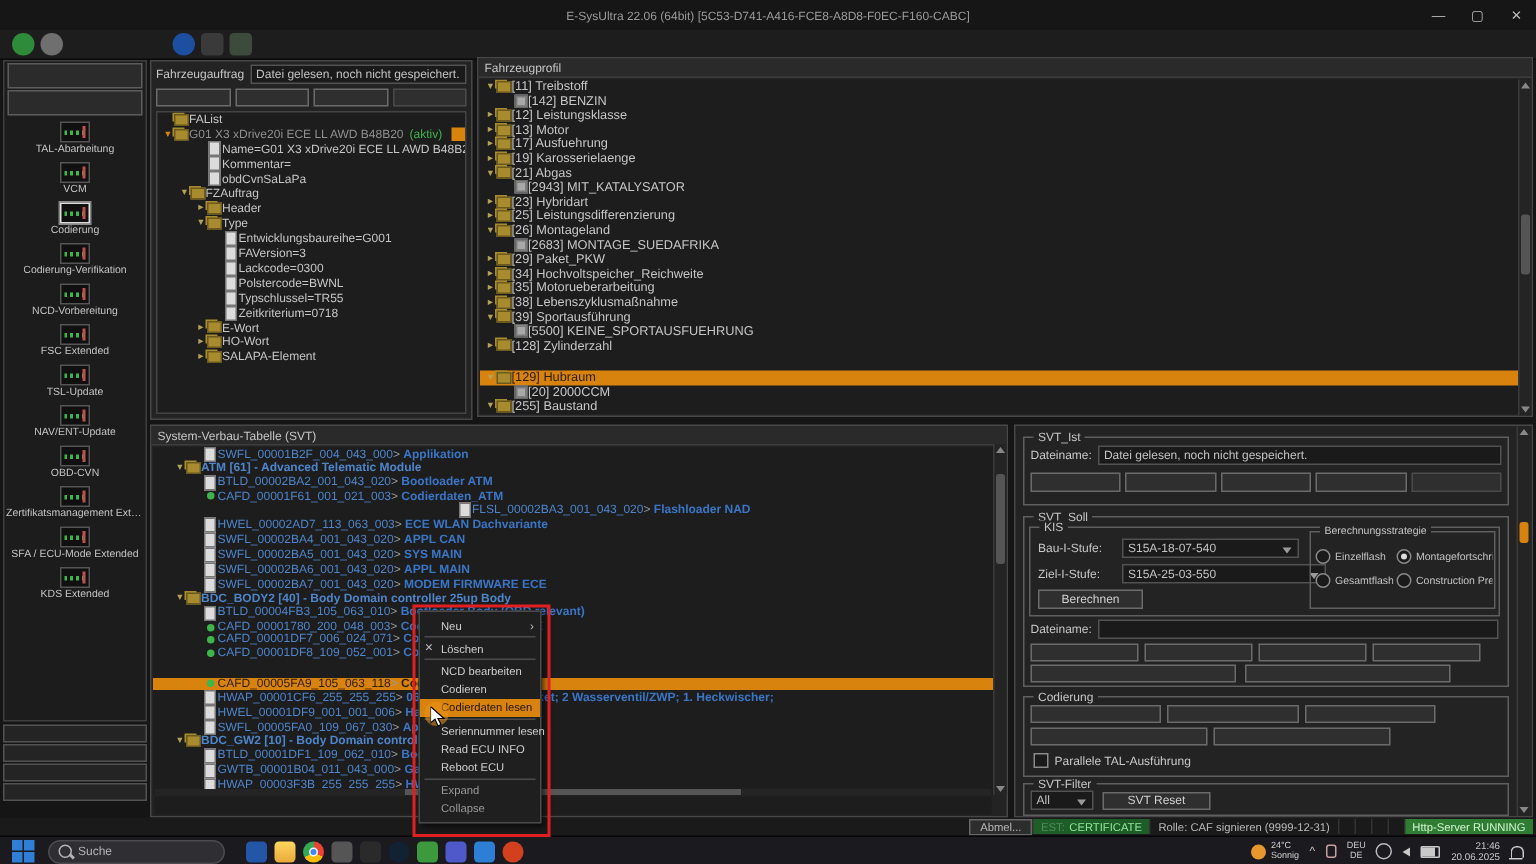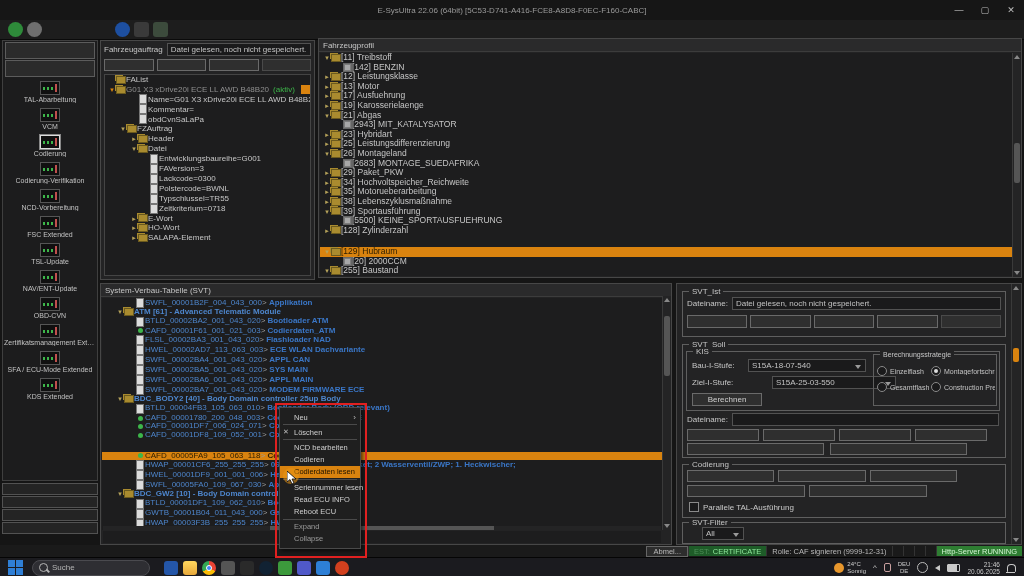--- a/index.html
+++ b/index.html
@@ -334,21 +334,21 @@
           <span class="exp r"></span>
           <span class="tic folder"></span>
 
           <span class="t-text">Header</span>
 
         </div>
         <div class="trow" style="padding-left: 25px;">
           <span class="exp v"></span>
           <span class="tic folder"></span>
 
-          <span class="t-text">Datei</span>
+          <span class="t-text">Type</span>
 
         </div>
         <div class="trow" style="padding-left: 36px;">
           <span class="exp"></span>
           <span class="tic doc"></span>
 
           <span class="t-text">Entwicklungsbaureihe=G001</span>
 
         </div>
         <div class="trow" style="padding-left: 36px;">
@@ -561,21 +561,21 @@
           <span class="t-label">Bootloader ATM</span>
 
         </div>
         <div class="trow" style="padding-left: 25px;">
           <span class="exp"></span>
           <span class="tic gdot"></span>
           <span class="t-id">CAFD_00001F61_001_021_003</span>
           <span class="t-label">Codierdaten_ATM</span>
 
         </div>
-        <div class="trow" style="padding-left: 25px;">
+        <div class="trow" style="padding-left: 25px; justify-content: center;">
           <span class="exp"></span>
           <span class="tic doc"></span>
           <span class="t-id">FLSL_00002BA3_001_043_020</span>
           <span class="t-label">Flashloader NAD</span>
 
         </div>
         <div class="trow" style="padding-left: 25px;">
           <span class="exp"></span>
           <span class="tic doc"></span>
           <span class="t-id">HWEL_00002AD7_113_063_003</span>
@@ -752,21 +752,21 @@
     <div class="group" style="left:5px;top:60px;width:322px;height:112px;">
       <span class="glabel">SVT_Soll</span>
       <div class="group" style="left:3px;top:6px;width:312px;height:58px;">
         <span class="glabel">KIS</span>
         <div style="position:absolute;left:5px;top:7px;display:flex;align-items:center;gap:4px;">
           <span class="rlabel" style="width:52px;">Bau-I-Stufe:</span>
           <span class="selbox" style="width:118px;">S15A-18-07-540</span>
         </div>
         <div style="position:absolute;left:5px;top:24px;display:flex;align-items:center;gap:4px;">
           <span class="rlabel" style="width:52px;">Ziel-I-Stufe:</span>
-          <span class="selbox" style="width:124px;margin-left:24px;">S15A-25-03-550</span>
+          <span class="selbox" style="width:136px;">S15A-25-03-550</span>
         </div>
         <div class="btn" style="position:absolute;left:5px;top:41px;width:70px;">Berechnen</div>
         <div class="group" style="left:186px;top:2px;width:122px;height:50px;">
           <span class="glabel" style="font-size:7px;">Berechnungsstrategie</span>
           <div style="position:absolute;left:3px;top:8px;display:grid;grid-template-columns:54px 64px;grid-auto-rows:16px;align-items:center;">
 
           <div class="ropt">
                 <span class="radio"></span>
                 <span style="white-space:nowrap;overflow:hidden;">Einzelflash</span>
               </div>
@@ -817,21 +817,21 @@
           <div class="btn" style="flex:1;height:12px;"></div>
         </div>
       <div style="position:absolute;left:6px;top:37px;display:flex;align-items:center;gap:4px;">
         <span class="chk"></span>
         <span style="font-size:8px;">Parallele TAL-Ausführung</span>
       </div>
     </div>
 
     <div class="group" style="left:5px;top:238px;width:322px;height:20px;">
       <span class="glabel">SVT-Filter</span>
-      <div style="position:absolute;left:4px;top:4px;display:flex;gap:6px;align-items:center;flex-direction:column;">
+      <div style="position:absolute;left:4px;top:4px;display:flex;gap:6px;align-items:center;">
         <span class="selbox" style="width:42px;">All</span>
         <div class="btn" style="width:72px;height:12px;">SVT Reset</div>
       </div>
     </div>
 
     <div id="pr-scroll">
       <span class="sarrow up"></span>
       <span class="sarrow down"></span>
       <span class="vthumb" style="top:64px;height:14px;background:#d9830f;"></span>
     </div>

